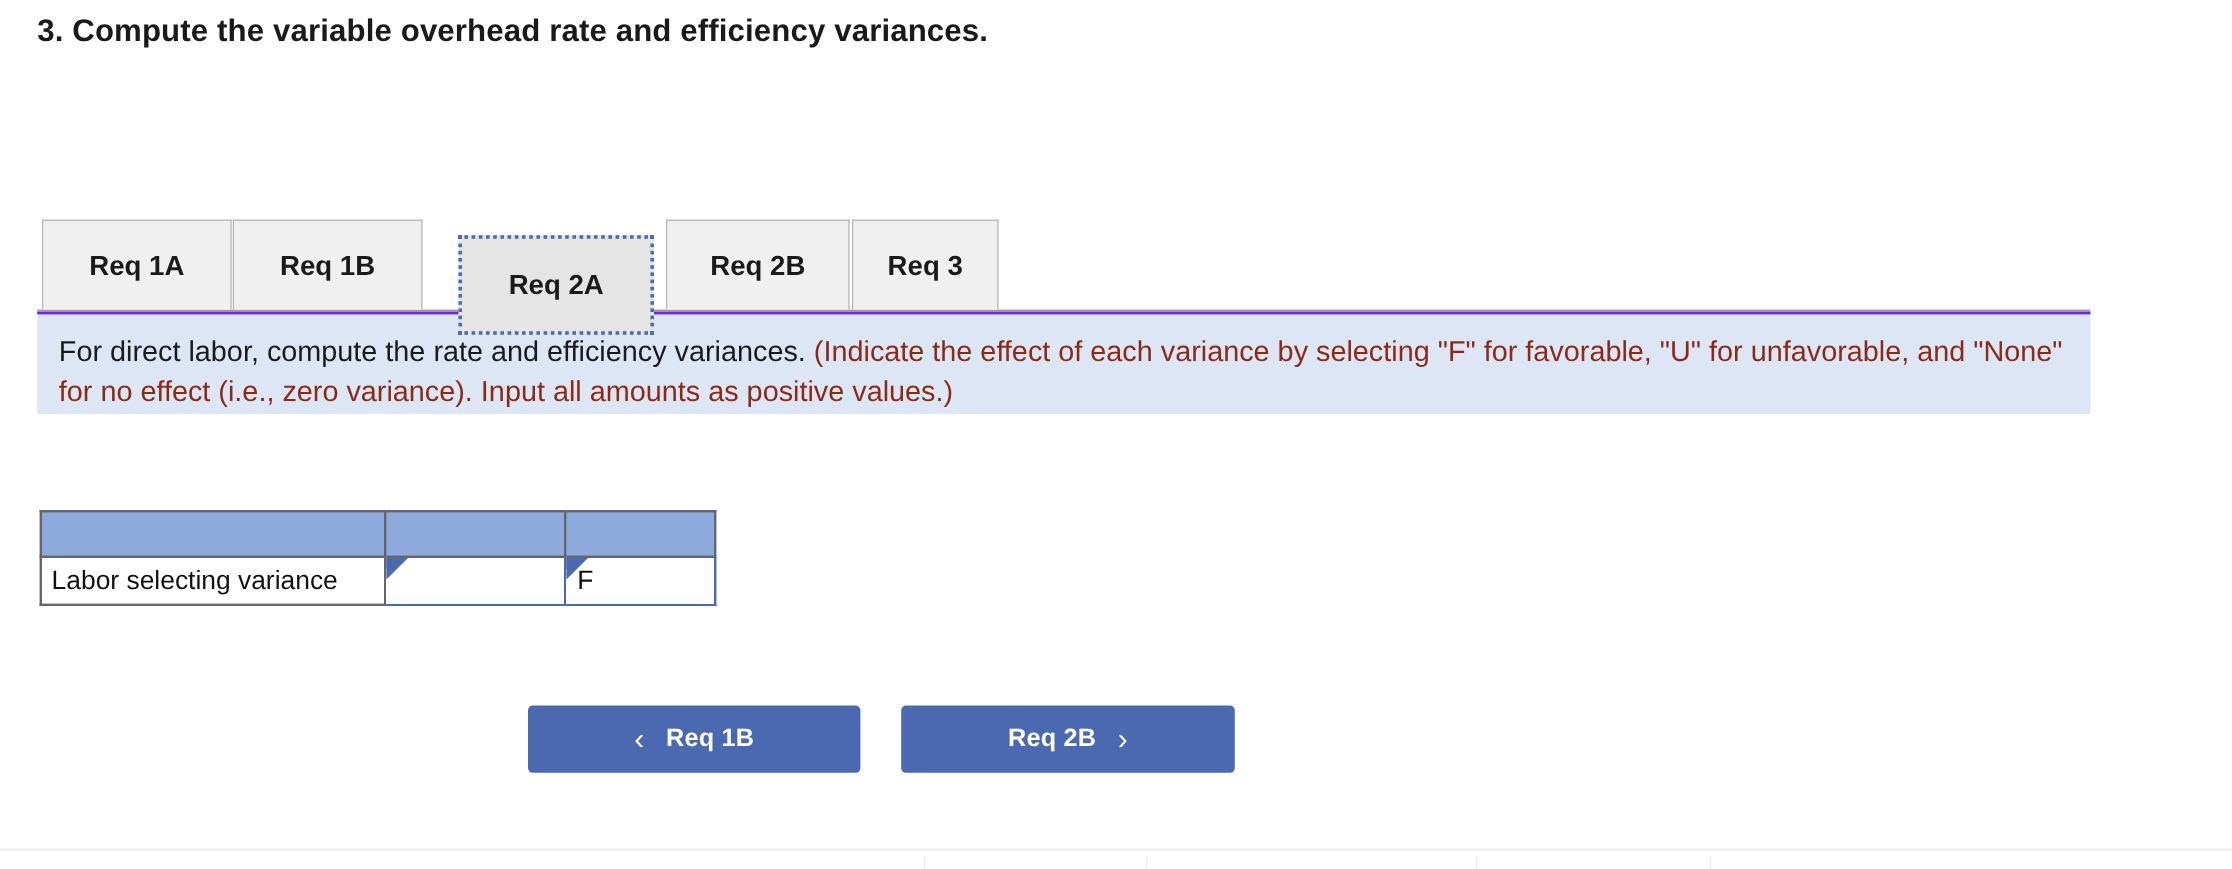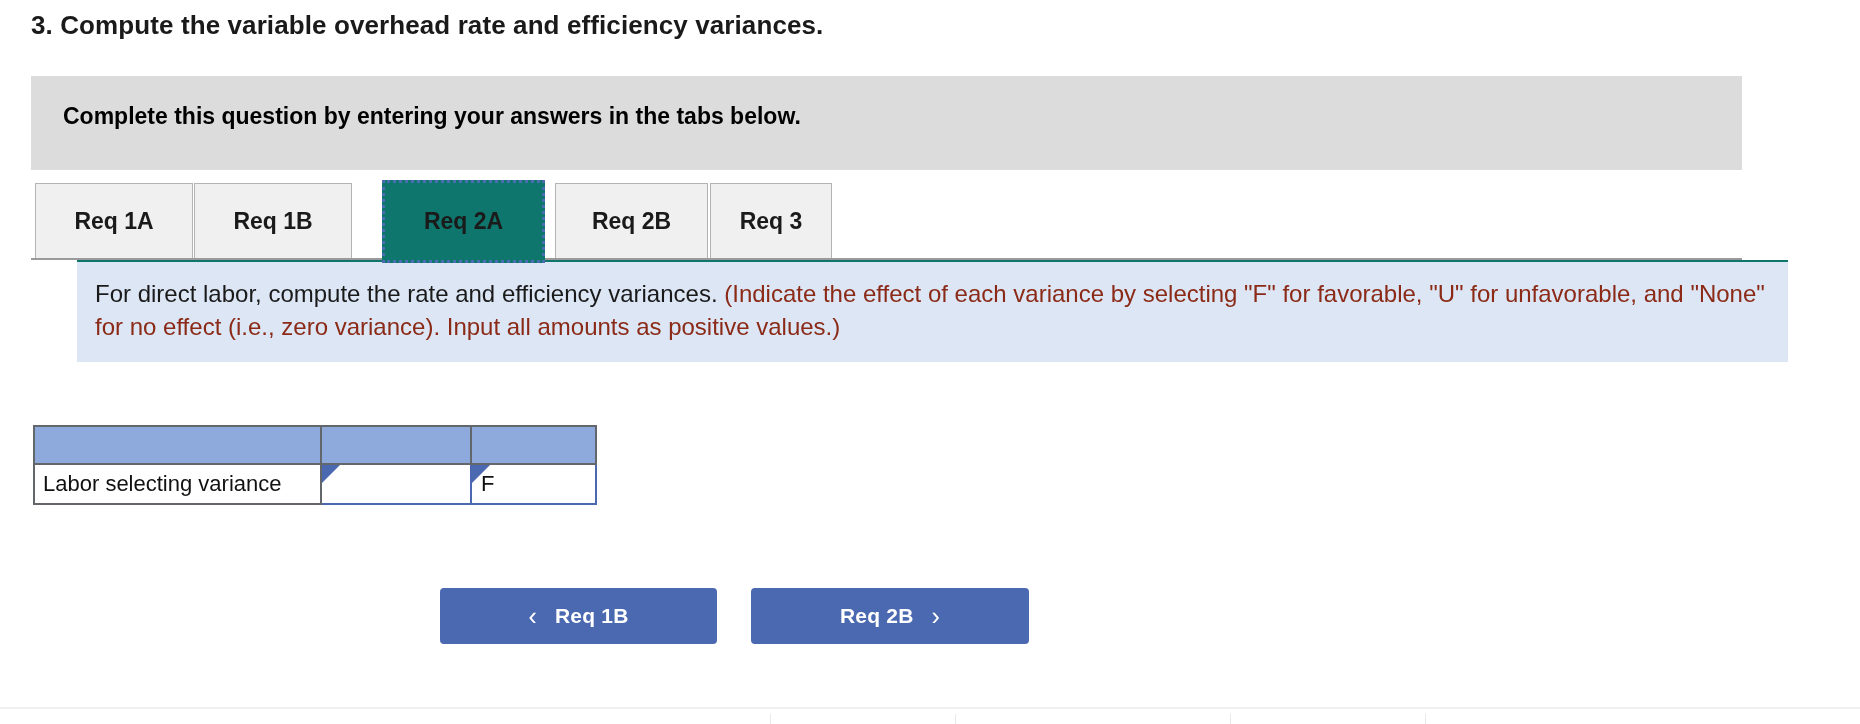--- a/index.html
+++ b/index.html
@@ -74,43 +74,42 @@
     border-bottom: none;
     display: flex;
     align-items: center;
     justify-content: center;
     font-size: 23px;
     color: #1a1a1a;
     cursor: pointer;
     font-weight: bold;
   }
   .tab.active {
-    background: #0f766e;
+    background: #e5e5e5;
     border: 3px dotted #4a6cb3;
     height: 83px;
-    top: 0px;
+    top: 16px;
     z-index: 5;
   }
 
   .tab-1a { left: 4px;   width: 158px; }
   .tab-1b { left: 163px; width: 158px; }
   .tab-2a { left: 351px; width: 163px; top: -2px; }
   .tab-2b { left: 524px; width: 153px; }
   .tab-3  { left: 679px; width: 122px; }
 
   
   .req-panel {
     position: absolute;
     left: 31px;
     top: 260px;
     width: 1711px;
-    height: 102px;
+    height: 85px;
     background: #dce6f4;
-    border-top: 2px solid #0f766e;
-    margin-left: 46px;
+    border-top: 2px solid #6d28d9;
   }
   .req-text {
     position: absolute;
     left: 18px;
     top: 15px;
     right: 12px;
     font-size: 24px;
     line-height: 33px;
     color: #1a1a1a;
   }
@@ -224,23 +223,20 @@
     background: #e8e8e8;
   }
 </style>
 </head>
 <body>
 
 <div id="page">
 
   <div class="question-prompt">3. Compute the variable overhead rate and efficiency variances.</div>
 
-  <div class="gray-banner">
-    <div class="gray-banner-text">Complete this question by entering your answers in the tabs below.</div>
-  </div>
 
   <div class="tab-strip">
     <div class="tab-underline"></div>
 
     <div class="tab tab-1a">
       <span>Req 1A</span>
     </div>
     <div class="tab tab-1b">
       <span>Req 1B</span>
     </div>

